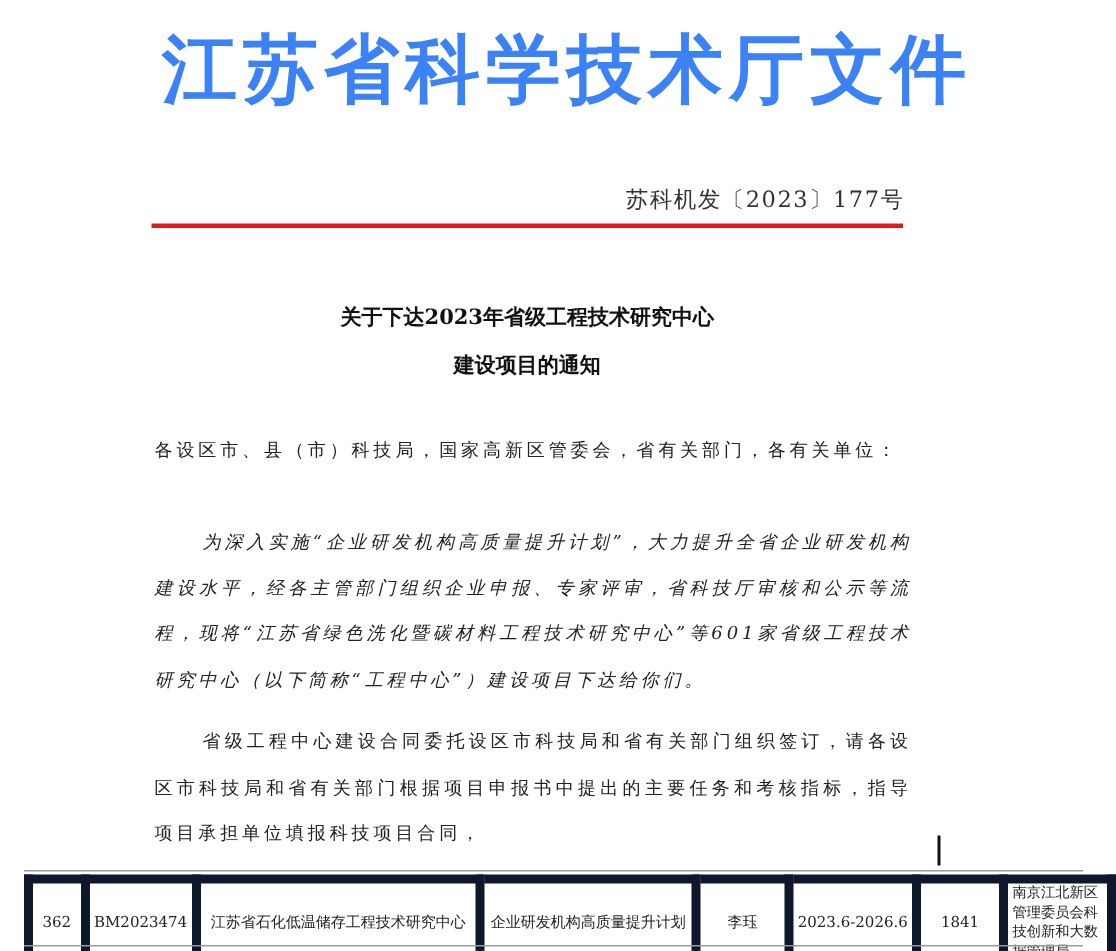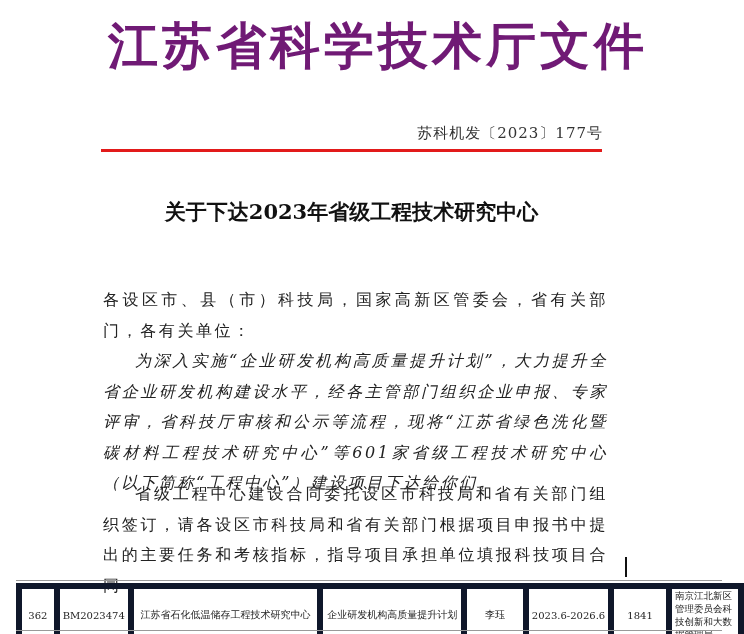--- a/index.html
+++ b/index.html
@@ -1,27 +1,27 @@
 <!DOCTYPE html>
 <html><head>
 <meta charset="utf-8">
 <style>
   html, body { margin:0; padding:0; background:#ffffff; }
   body { width:744px; height:634px; position:relative; overflow:hidden;
          font-family:"DejaVu Serif","Liberation Serif",serif; color:#1a1a1a; }
   .masthead { position:absolute; left:108px; top:6px; width:500px; height:80px;
-              color:#701a75; font-weight:bold; font-size:50px; letter-spacing:4px;
+              color:#3b82f6; font-weight:bold; font-size:50px; letter-spacing:4px;
               line-height:80px; white-space:nowrap; text-align:center;
               font-family:"DejaVu Sans","Liberation Sans",sans-serif; }
   .docno { position:absolute; left:100px; top:124px; width:503px; text-align:right;
            font-size:15px; color:#333; letter-spacing:1px; }
   .redrule { position:absolute; left:101px; top:149px; width:501px; height:3px; background:#e21a1a; }
   .title { position:absolute; left:100px; top:196px; width:503px; text-align:center;
-           font-size:21px; font-weight:bold; line-height:32px; color:#111; }
-  .para { position:absolute; left:103px; width:505px; font-size:16px; line-height:30.5px;
+           font-size:14px; font-weight:bold; line-height:32px; color:#111; }
+  .para { position:absolute; left:103px; width:505px; font-size:12px; line-height:30.5px;
           letter-spacing:2.6px; color:#222; text-align:justify; }
   .p1 { top:285px; }
   .p2 { top:346px; text-indent:32px;font-style:italic; }
   .p3 { top:479px; text-indent:32px; }
   .cursor { position:absolute; left:625px; top:557px; width:2px; height:20px; background:#111; }
   .tbl { position:absolute; left:16px; top:583px; border-collapse:collapse;
          font-size:10px; color:#222; }
   .tbl td { border:6px solid #0f172a; height:44px; padding:0 3px; text-align:center;
             vertical-align:middle; white-space:nowrap; }
   .tbl td.left { text-align:center; }
@@ -31,20 +31,21 @@
 </style>
 </head>
 <body>
 
 <div class="masthead">江苏省科学技术厅文件</div>
 <div class="docno">苏科机发〔2023〕177号</div>
 <div class="redrule"></div>
 
 <div class="title">
   <div>关于下达2023年省级工程技术研究中心</div>
+  <div>建设项目的通知</div>
 </div>
 
 <div class="para p1">各设区市、县（市）科技局，国家高新区管委会，省有关部门，各有关单位：</div>
 <div class="para p2">为深入实施“企业研发机构高质量提升计划”，大力提升全省企业研发机构建设水平，经各主管部门组织企业申报、专家评审，省科技厅审核和公示等流程，现将“江苏省绿色洗化暨碳材料工程技术研究中心”等601家省级工程技术研究中心（以下简称“工程中心”）建设项目下达给你们。</div>
 <div class="para p3">省级工程中心建设合同委托设区市科技局和省有关部门组织签订，请各设区市科技局和省有关部门根据项目申报书中提出的主要任务和考核指标，指导项目承担单位填报科技项目合同，</div>
 
 <div class="cursor"></div>
 
 <div class="tbl-top-rule"></div>
 <table class="tbl">

